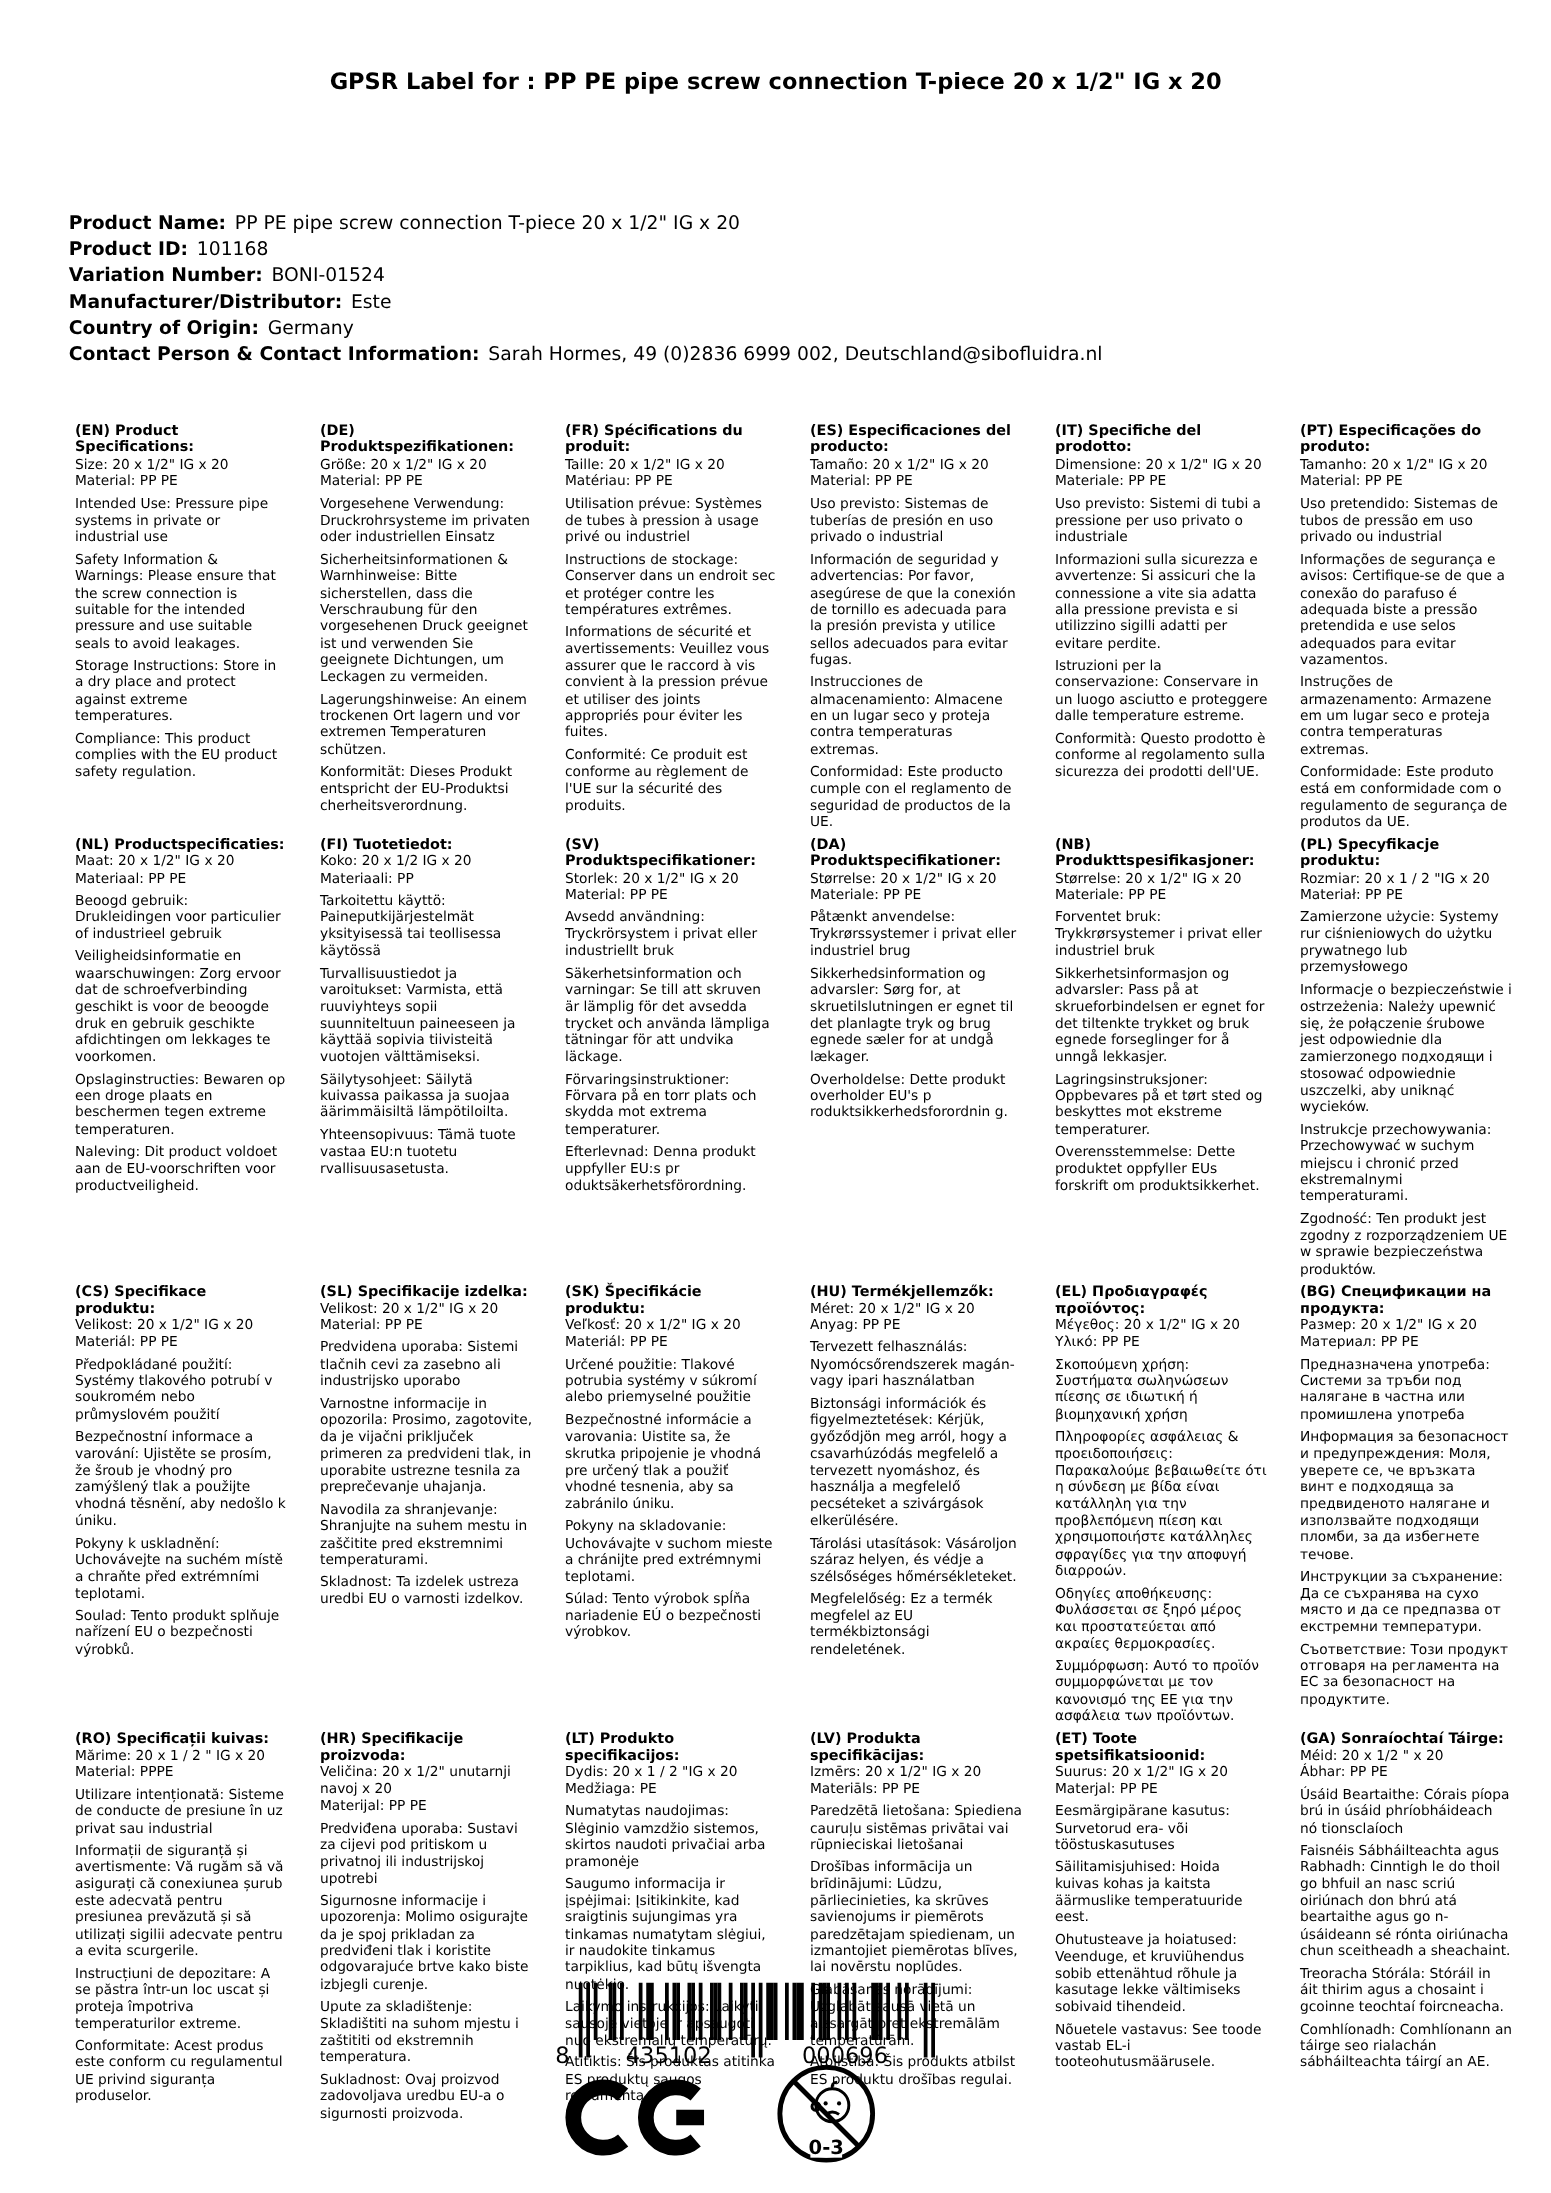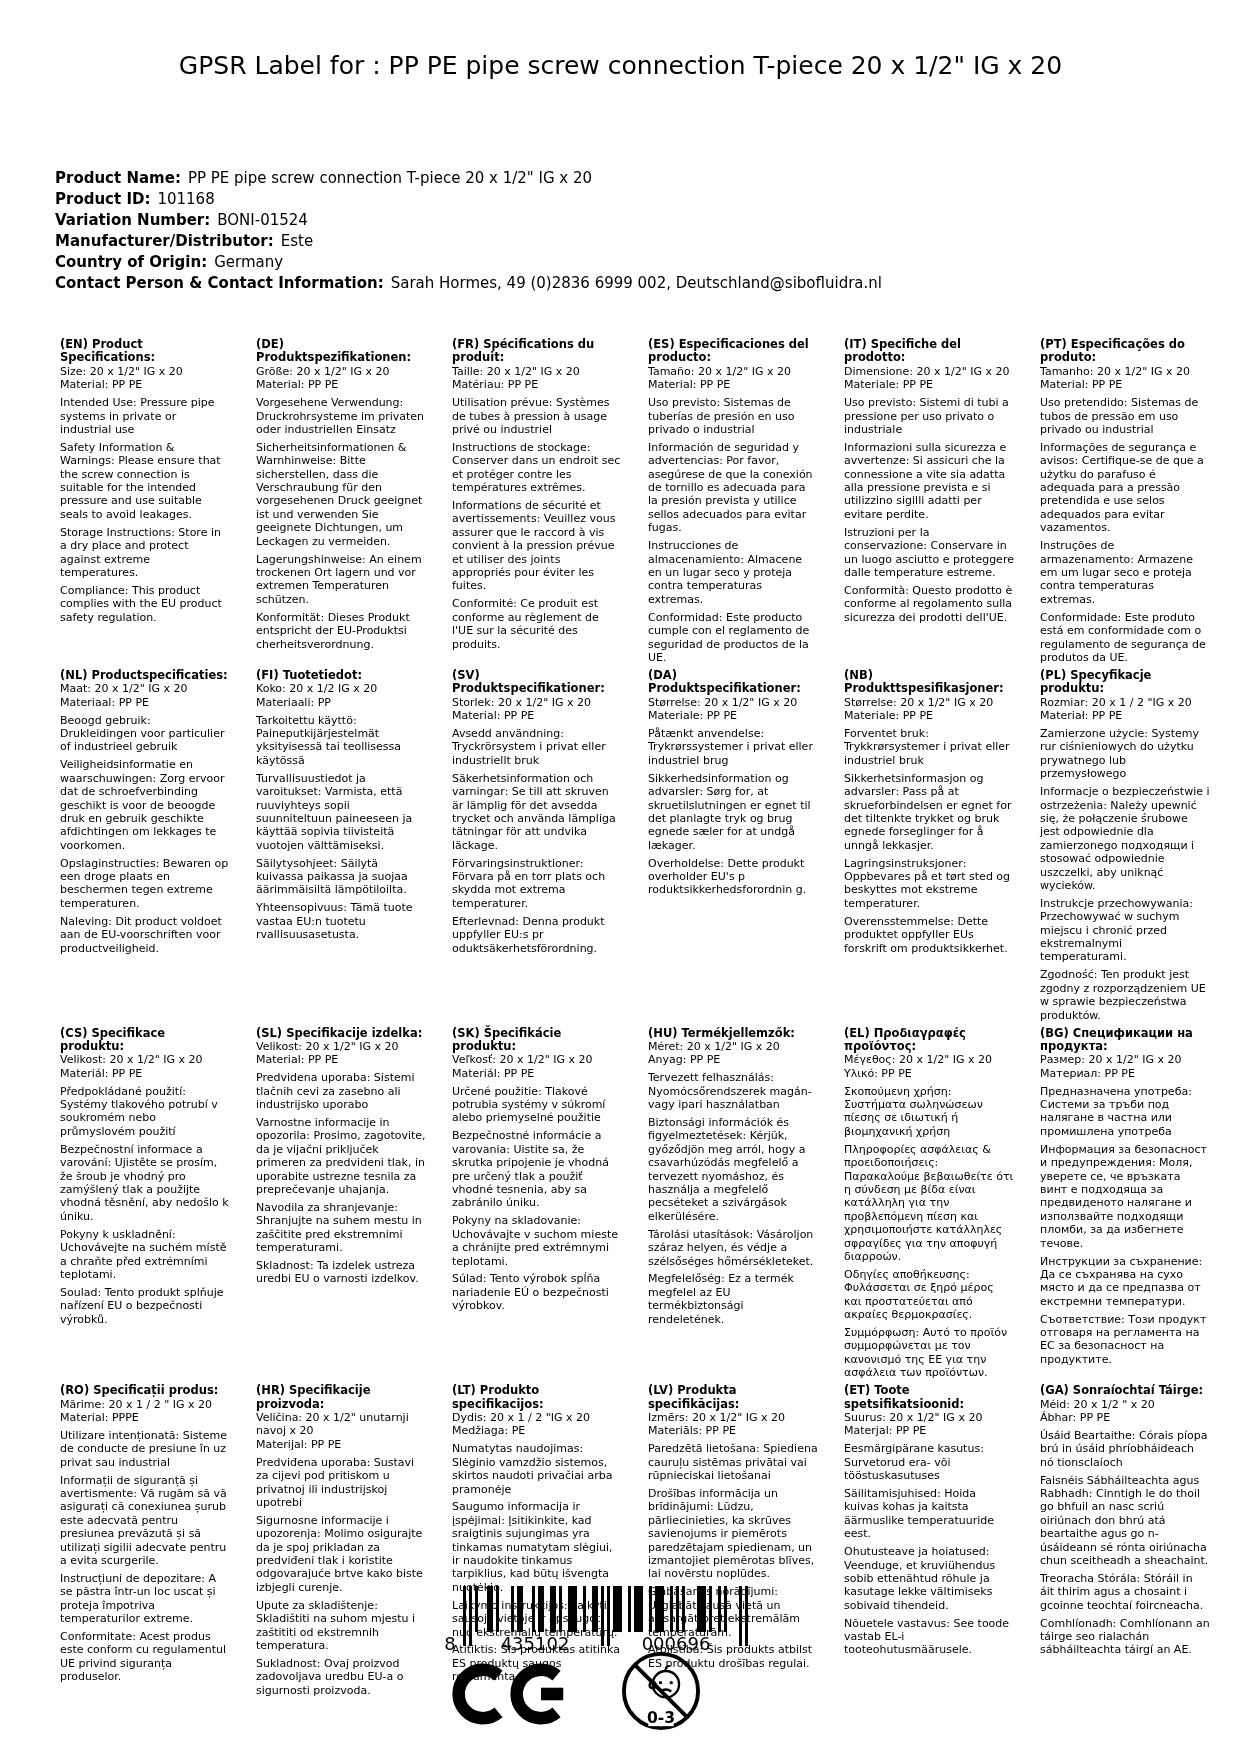--- a/index.html
+++ b/index.html
@@ -1,18 +1,18 @@
 <!DOCTYPE html>
 <html><head>
 <meta charset="utf-8">
 <style>
   html,body{margin:0;padding:0;background:#fff;}
   body{width:1241px;height:1754px;position:relative;font-family:"DejaVu Sans",sans-serif;color:#000;}
   .title{position:absolute;top:50px;left:50%;transform:translateX(-50%);width:930px;text-align:center;
-         font-size:25px;font-weight:normal;line-height:32px;}
+         font-size:18px;font-weight:bold;line-height:32px;}
   .info{position:absolute;top:168px;left:55px;font-size:15px;line-height:21px;}
   .info-row{white-space:nowrap;}
   .info-row .lbl{font-weight:bold;}
   .info-row .val{margin-left:7px;}
   .grid{position:absolute;top:338px;left:60px;display:grid;
         grid-template-columns:repeat(6,170px);column-gap:26px;
         grid-template-rows:minmax(319px,auto) minmax(312px,auto) minmax(312px,auto) auto;
         align-items:start;}
   .cell{font-size:11px;line-height:13.4px;}
   .cell .hd{font-weight:bold;font-size:11.5px;}
@@ -81,21 +81,21 @@
       <p>Uso previsto: Sistemi di tubi a pressione per uso privato o industriale</p>
       <p>Informazioni sulla sicurezza e avvertenze: Si assicuri che la connessione a vite sia adatta alla pressione prevista e si utilizzino sigilli adatti per evitare perdite.</p>
       <p>Istruzioni per la conservazione: Conservare in un luogo asciutto e proteggere dalle temperature estreme.</p>
       <p>Conformità: Questo prodotto è conforme al regolamento sulla sicurezza dei prodotti dell'UE.</p>
     </div>
     <div class="cell">
       <div class="hd">(PT) Especificações do produto:</div>
       <p class="sz">Tamanho: 20 x 1/2" IG x 20</p>
       <p>Material: PP PE</p>
       <p>Uso pretendido: Sistemas de tubos de pressão em uso privado ou industrial</p>
-      <p>Informações de segurança e avisos: Certifique-se de que a użytku do parafuso é adequada para a pressão pretendida e use selos adequados para evitar vazamentos.</p>
+      <p>Informações de segurança e avisos: Certifique-se de que a conexão do parafuso é adequada biste a pressão pretendida e use selos adequados para evitar vazamentos.</p>
       <p>Instruções de armazenamento: Armazene em um lugar seco e proteja contra temperaturas extremas.</p>
       <p>Conformidade: Este produto está em conformidade com o regulamento de segurança de produtos da UE.</p>
     </div>
     <div class="cell">
       <div class="hd">(NL) Productspecificaties:</div>
       <p class="sz">Maat: 20 x 1/2" IG x 20</p>
       <p>Materiaal: PP PE</p>
       <p>Beoogd gebruik: Drukleidingen voor particulier of industrieel gebruik</p>
       <p>Veiligheidsinformatie en waarschuwingen: Zorg ervoor dat de schroefverbinding geschikt is voor de beoogde druk en gebruik geschikte afdichtingen om lekkages te voorkomen.</p>
       <p>Opslaginstructies: Bewaren op een droge plaats en beschermen tegen extreme temperaturen.</p>
@@ -193,21 +193,21 @@
     <div class="cell">
       <div class="hd">(BG) Спецификации на продукта:</div>
       <p class="sz">Размер: 20 x 1/2" IG x 20</p>
       <p>Материал: PP PE</p>
       <p>Предназначена употреба: Системи за тръби под налягане в частна или промишлена употреба</p>
       <p>Информация за безопасност и предупреждения: Моля, уверете се, че връзката винт е подходяща за предвиденото налягане и използвайте подходящи пломби, за да избегнете течове.</p>
       <p>Инструкции за съхранение: Да се съхранява на сухо място и да се предпазва от екстремни температури.</p>
       <p>Съответствие: Този продукт отговаря на регламента на ЕС за безопасност на продуктите.</p>
     </div>
     <div class="cell">
-      <div class="hd">(RO) Specificații produs:</div>
+      <div class="hd">(RO) Specificații kuivas:</div>
       <p class="sz">Mărime: 20 x 1 / 2 " IG x 20</p>
       <p>Material: PPPE</p>
       <p>Utilizare intenționată: Sisteme de conducte de presiune în uz privat sau industrial</p>
       <p>Informații de siguranță și avertismente: Vă rugăm să vă asigurați că conexiunea șurub este adecvată pentru presiunea prevăzută și să utilizați sigilii adecvate pentru a evita scurgerile.</p>
       <p>Instrucțiuni de depozitare: A se păstra într-un loc uscat și proteja împotriva temperaturilor extreme.</p>
       <p>Conformitate: Acest produs este conform cu regulamentul UE privind siguranța produselor.</p>
     </div>
     <div class="cell">
       <div class="hd">(HR) Specifikacije proizvoda:</div>
       <p class="sz">Veličina: 20 x 1/2" unutarnji navoj x 20</p>

